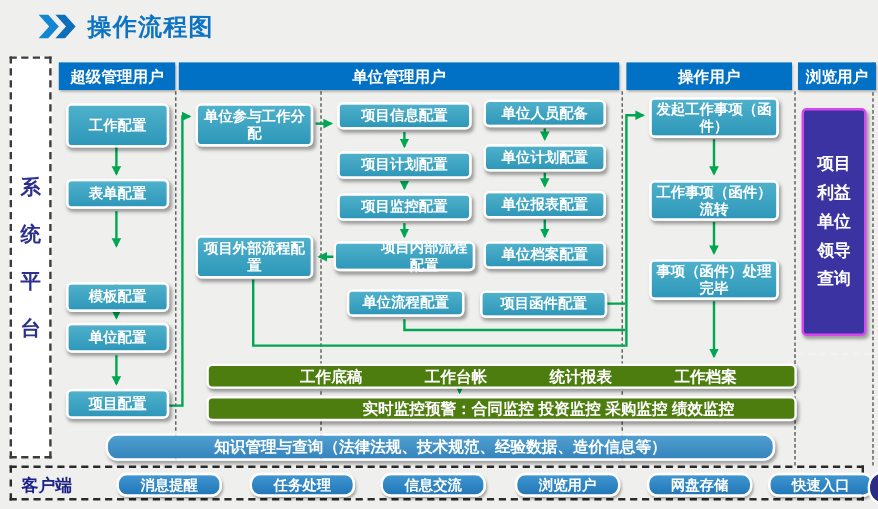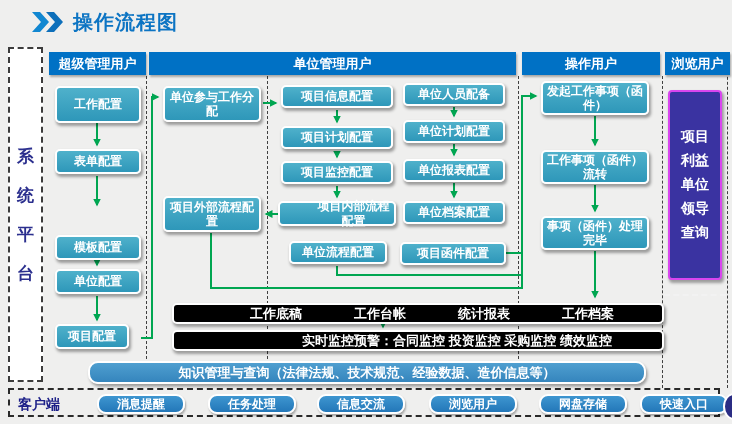--- a/index.html
+++ b/index.html
@@ -40,21 +40,21 @@
   .viewer-box{
     position:absolute;left:668px;top:90px;width:54px;height:190px;z-index:3;
     background:#3a33a1;border:2px solid #d946ef;border-radius:4px;
     box-shadow:1.5px 2.5px 3px rgba(0,0,0,.35);box-sizing:border-box;
     display:flex;flex-direction:column;align-items:center;justify-content:center;gap:6px;
     color:#fff;font-size:14px;font-weight:bold;
   }
   
   .navy-bar{
     position:absolute;left:172px;width:492px;height:21px;z-index:4;
-    background:#000000;border:2px solid #fff;border-radius:5px;
+    background:#4d7c0f;border:2px solid #fff;border-radius:5px;
     box-shadow:1.5px 2.5px 3px rgba(0,0,0,.35);box-sizing:border-box;
     color:#fff;font-size:13px;font-weight:bold;display:flex;align-items:center;
   }
   .bar-items{width:100%;display:flex;justify-content:space-between;padding:0 48px 0 76px;}
   .bar2-text{width:100%;text-align:center;text-indent:78px;}
   .knowledge-bar{
     position:absolute;left:88px;top:361px;width:558px;height:23px;z-index:4;
     background:linear-gradient(180deg,#4f9fd0 0%,#3585bd 100%);
     border:2px solid #fff;border-radius:10px;box-sizing:border-box;
     box-shadow:1.5px 2.5px 3px rgba(0,0,0,.35);
@@ -139,21 +139,21 @@
     <path d="M595,185 L595,211" marker-end="url(#ah)"></path>
     <path d="M595,251 L595,297" marker-end="url(#ah)"></path>
     <path d="M383,322 L383,327" marker-end="url(#ah)"></path>
   </g>
 </svg>
 
 <div class="node" style="left:55px;top:86px;width:86px;height:37px;">工作配置</div>
 <div class="node" style="left:55px;top:149px;width:86px;height:25px;">表单配置</div>
 <div class="node" style="left:55px;top:209px;width:86px;height:25px;margin-top:26px;">模板配置</div>
 <div class="node" style="left:55px;top:269px;width:86px;height:25px;">单位配置</div>
-<div class="node" style="left:55px;top:324px;width:74px;height:25px;">项目配置</div>
+<div class="node" style="left:55px;top:324px;width:86px;height:25px;text-decoration:underline;">项目配置</div>
 
 <div class="node" style="left:163px;top:86px;width:98px;height:36px;">单位参与工作分配</div>
 <div class="node" style="left:163px;top:196px;width:98px;height:36px;">项目外部流程配置</div>
 
 <div class="node" style="left:281px;top:85px;width:112px;height:23px;">项目信息配置</div>
 <div class="node" style="left:281px;top:126px;width:112px;height:23px;">项目计划配置</div>
 <div class="node" style="left:281px;top:161px;width:112px;height:23px;">项目监控配置</div>
 <div class="node" style="left:278px;top:201px;width:118px;height:25px;padding-left:36px;">项目内部流程配置</div>
 <div class="node" style="left:289px;top:241px;width:98px;height:23px;">单位流程配置</div>
 

